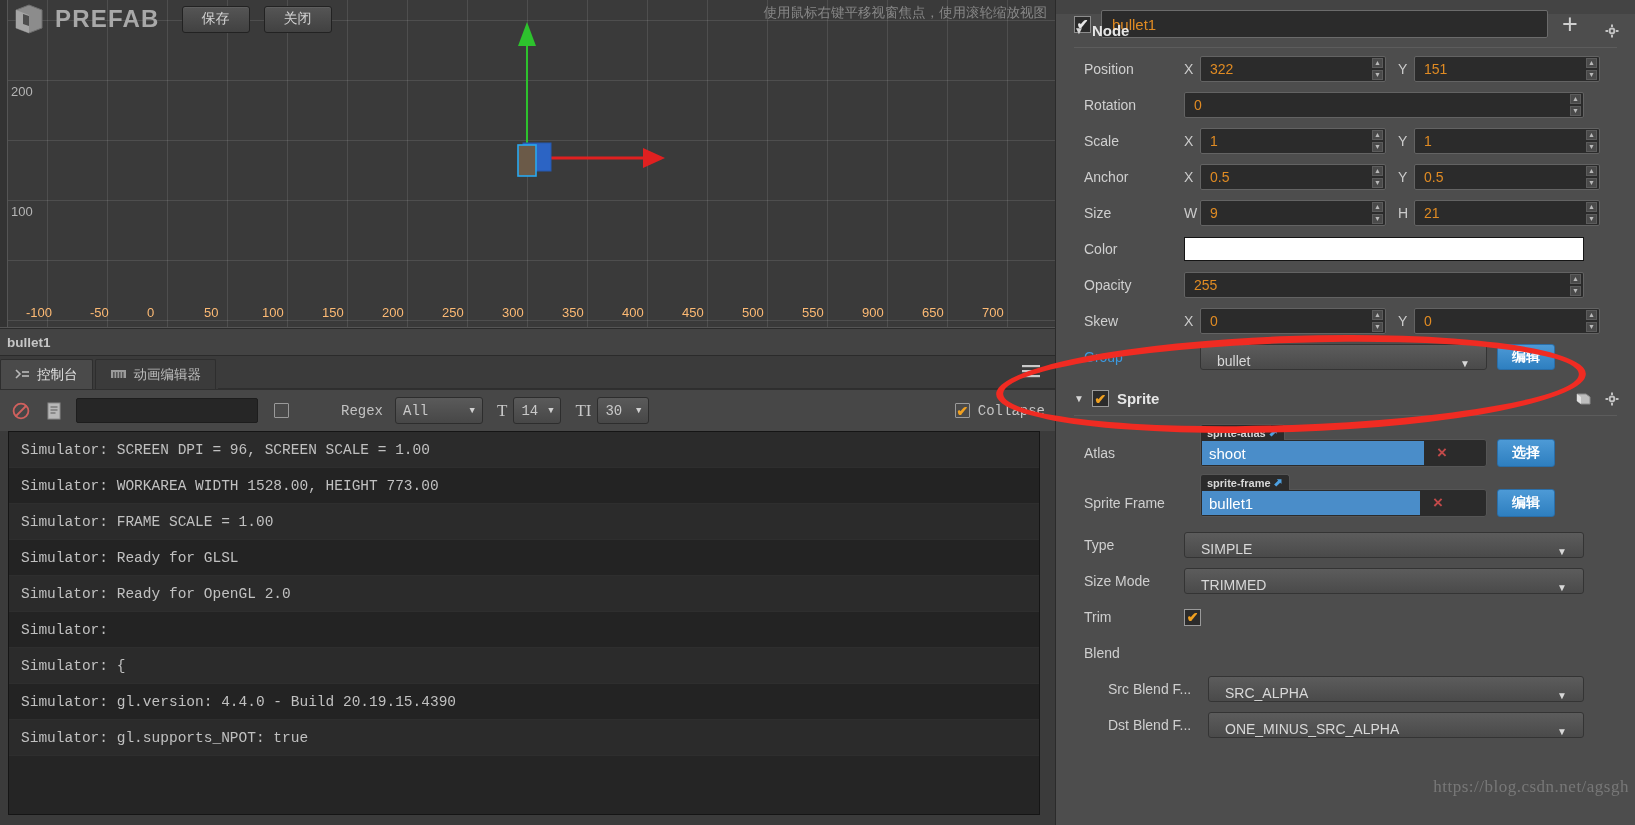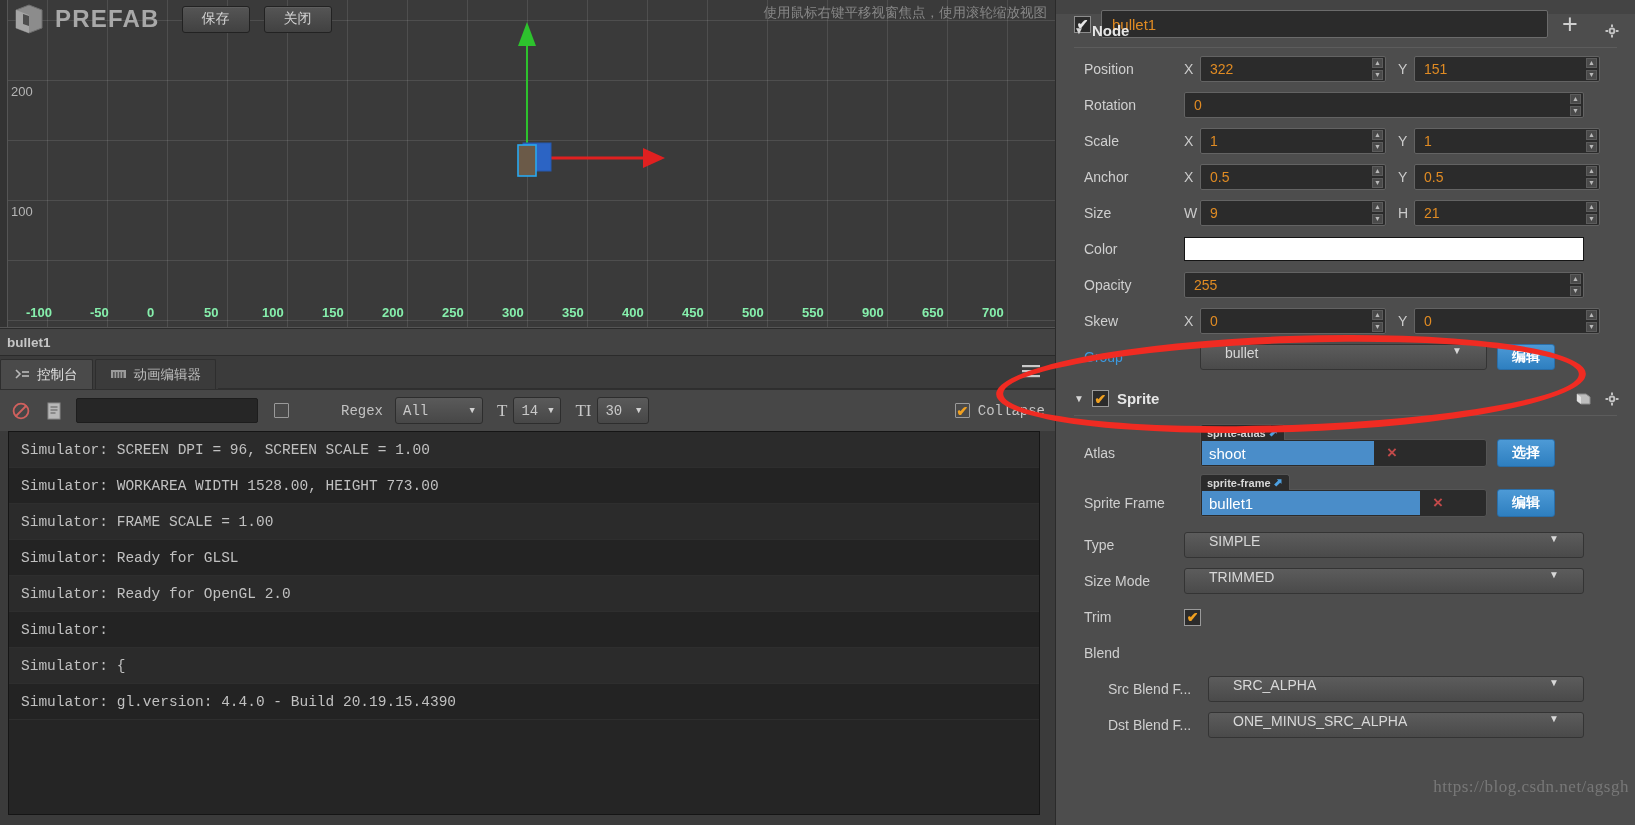--- a/index.html
+++ b/index.html
@@ -19,21 +19,21 @@
            overflow:hidden; }
   #grid { position:absolute; inset:0;
     background-image:
       linear-gradient(to right, rgba(255,255,255,0.10) 1px, transparent 1px),
       linear-gradient(to bottom, rgba(255,255,255,0.10) 1px, transparent 1px);
     background-size:60px 60px;
     background-position:-13px 20px;
   }
   #ruler-left-bar{position:absolute;left:0;top:0;width:8px;height:328px;background:#333;border-right:1px solid #555;}
   .ruler-y-label{position:absolute;left:11px;color:#b5b5b5;font-size:13px;}
-  .ruler-x-label{position:absolute;top:305px;color:#86efac;font-size:13px;font-weight:bold;}
+  .ruler-x-label{position:absolute;top:305px;color:#fdba74;font-size:13px;}
   #ruler-bottom{position:absolute;left:0;bottom:0;width:1055px;height:1px;background:#555;}
 
   #prefab-bar{position:absolute;left:0;top:0;height:38px;display:flex;align-items:center;padding-left:12px;z-index:5;}
   #prefab-logo{width:34px;height:30px;margin-right:9px;}
   #prefab-title{color:#a8a8a8;font-size:24px;font-weight:bold;letter-spacing:1.2px;margin-right:22px;}
   .hdr-btn{
     width:68px;height:27px;border:1px solid #222;border-radius:3px;
     background:linear-gradient(#555,#414141);
     color:#d4d4d4;font-size:14px;display:flex;align-items:center;justify-content:center;
     margin-right:14px;cursor:default;box-shadow:0 1px 0 rgba(255,255,255,0.06) inset;
@@ -108,21 +108,21 @@
   .plabel{width:100px;color:#cfcfcf;font-size:14px;flex:none;}
   .plabel.sub{padding-left:24px;width:124px;font-size:14px;}
   .plabel.link{color:#3b9ae0;}
   .axis{color:#cbcbcb;font-size:14px;width:16px;flex:none;}
   .numfield{position:relative;height:26px;background:#2b2b2b;border:1px solid #636363;border-radius:2px;
      display:flex;align-items:center;padding-left:9px;color:#e08b23;font-size:14px;}
   .spin{position:absolute;right:2px;top:1px;height:22px;width:11px;display:flex;flex-direction:column;justify-content:space-between;}
   .spin i{font-style:normal;font-size:7px;color:#b9b9b9;line-height:8px;text-align:center;
      background:#4a4a4a;border:1px solid #5c5c5c;height:10px;}
   .selfield{height:26px;background:linear-gradient(#5c5c5c,#4a4a4a);border:1px solid #343434;border-radius:3px;
-     display:flex;align-items:flex-start;justify-content:space-between;padding:0 24px;color:#d8d8d8;font-size:14px;}
+     display:flex;align-items:flex-end;justify-content:space-between;padding:0 16px;color:#d8d8d8;font-size:14px;}
   .selfield .caret2{font-size:10px;}
   .blue-btn{height:26px;background:linear-gradient(#4d9ad6,#2e7fc0);border:1px solid #2a6ea8;border-radius:3px;
      color:#fff;font-size:14px;font-weight:bold;display:flex;align-items:center;justify-content:center;}
   .asset-wrap{position:relative;}
   .asset-tag{position:absolute;top:-15px;left:0;height:16px;background:#2b2b2b;border:1px solid #555;border-bottom:none;
      border-radius:3px 3px 0 0;color:#d8d8d8;font-size:11px;font-weight:bold;display:flex;align-items:center;padding:0 6px;}
   .asset-tag .ext{color:#4ea0e0;font-size:11px;margin-left:3px;}
   .asset-box{height:28px;background:#2b2b2b;border:1px solid #555;border-radius:0 3px 3px 3px;display:flex;align-items:center;}
   .asset-fill{height:24px;margin:1px;background:#4a8dc9;color:#fff;font-size:15px;display:flex;align-items:center;padding-left:7px;}
   .asset-x{width:34px;display:flex;align-items:center;justify-content:center;color:#c24a4a;font-size:17px;font-weight:bold;}
@@ -272,20 +272,21 @@
 
     <div id="log">
       <div class="log-line">Simulator: SCREEN DPI = 96, SCREEN SCALE = 1.00</div>
       <div class="log-line">Simulator: WORKAREA WIDTH 1528.00, HEIGHT 773.00</div>
       <div class="log-line">Simulator: FRAME SCALE = 1.00</div>
       <div class="log-line">Simulator: Ready for GLSL</div>
       <div class="log-line">Simulator: Ready for OpenGL 2.0</div>
       <div class="log-line">Simulator:</div>
       <div class="log-line">Simulator: {</div>
       <div class="log-line">Simulator: gl.version: 4.4.0 - Build 20.19.15.4390</div>
+      <div class="log-line">Simulator: gl.supports_NPOT: true</div>
     </div>
   </div>
 
   <div id="right">
     <div id="insp-top"></div>
 
     <div id="name-row">
       <span id="name-check">
           <span class="ck">✔</span>
         </span>
@@ -467,21 +468,21 @@
     <div class="sect-rule"></div>
 
     <div class="prow" style="margin-top:22px">
       <span class="plabel">Atlas</span>
       <div class="asset-wrap" style="width:287px;margin-left:16px">
         <div class="asset-tag">
           <span>sprite-atlas</span>
           <span class="ext">⬈</span>
         </div>
         <div class="asset-box">
-          <div class="asset-fill" style="width:172px">shoot</div>
+          <div class="asset-fill" style="width:222px">shoot</div>
           <div class="asset-x">×</div>
         </div>
       </div>
       <div class="blue-btn" style="width:58px;margin-left:10px;height:28px">选择</div>
     </div>
 
     <div class="prow" style="margin-top:20px">
       <span class="plabel">Sprite Frame</span>
       <div class="asset-wrap" style="width:287px;margin-left:16px">
         <div class="asset-tag">

